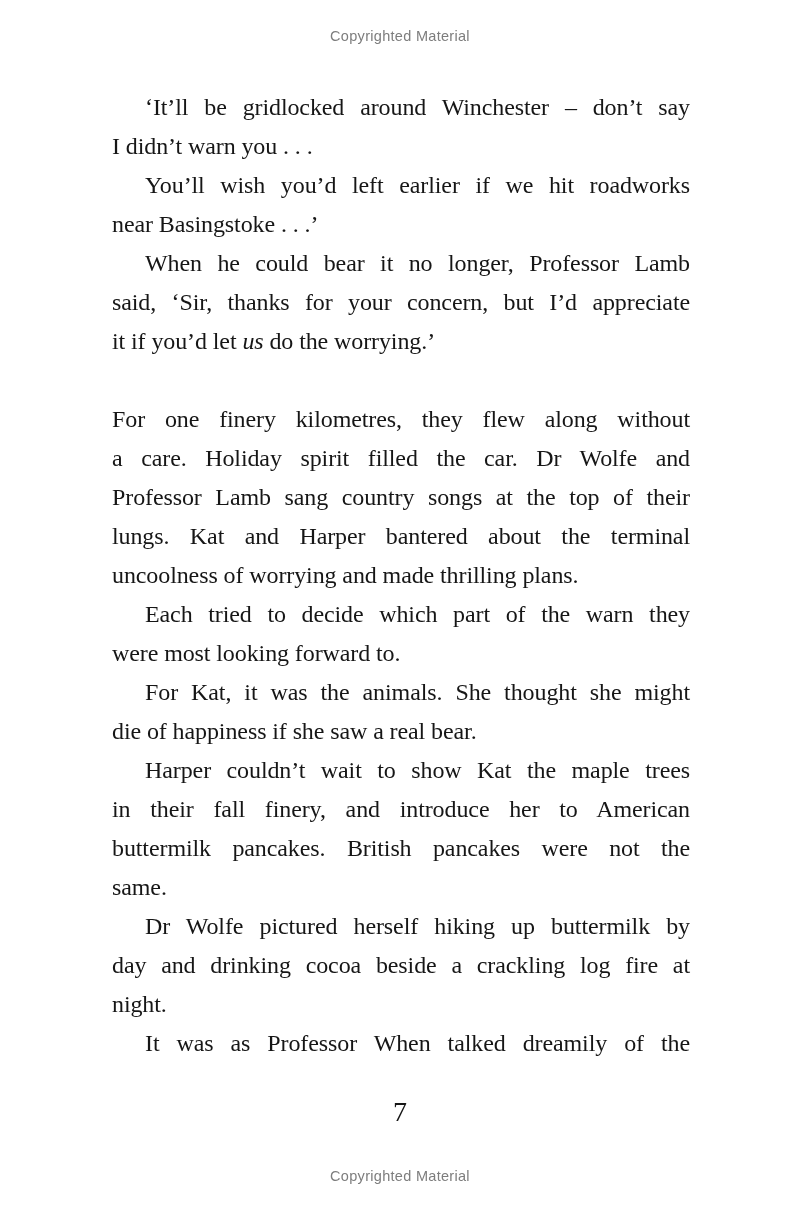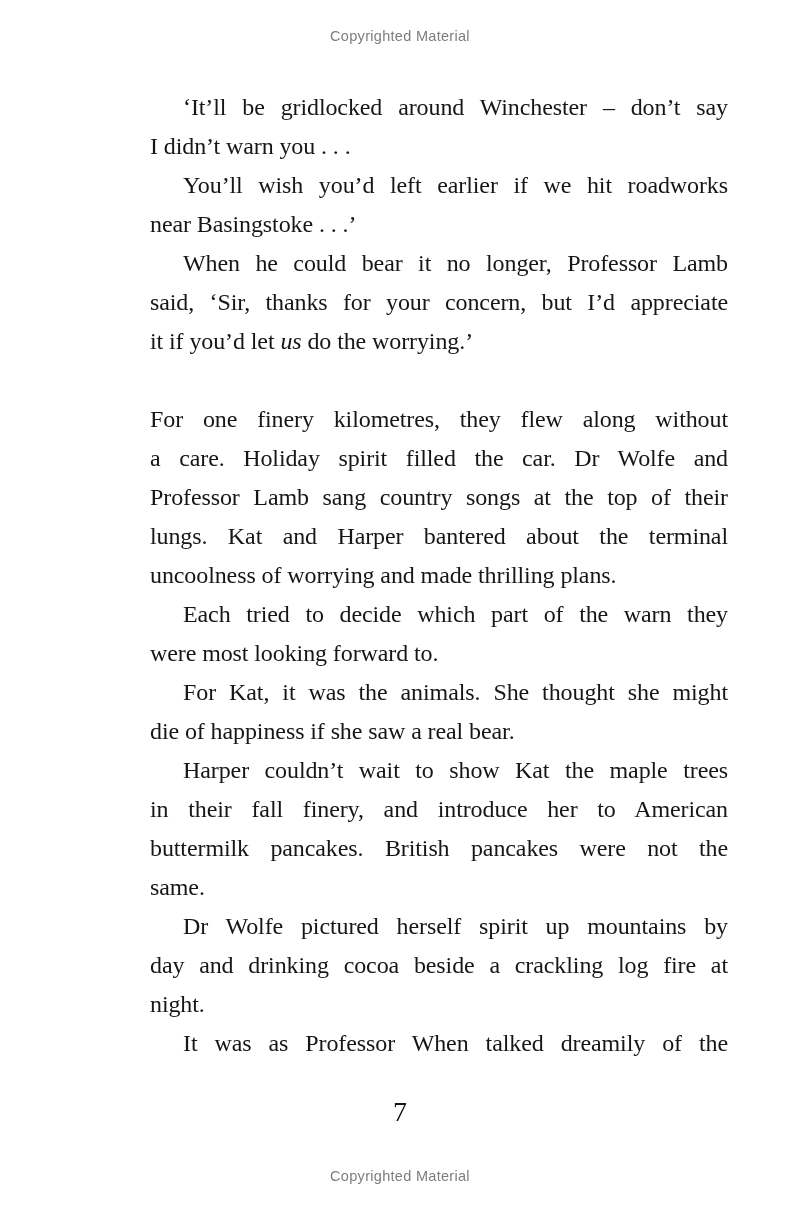--- a/index.html
+++ b/index.html
@@ -33,21 +33,20 @@
   .text-block {
     position: absolute;
     left: 112px;
     top: 88px;
     width: 578px;
     font-family: "Liberation Serif", serif;
     font-size: 24px;
     line-height: 39px;
     color: var(--text-color);
     letter-spacing: -0.1px;
-    margin-left: 38px;
   }
   .paragraph { margin: 0; }
   .paragraph.gap-before { margin-top: 39px; }
   .line {
     white-space: normal;
     text-align: left;
   }
   .line.just {
     text-align: justify;
     text-align-last: justify;
@@ -100,21 +99,21 @@
       <div class="line just indent"><span>For Kat, it was the animals. She thought she might</span></div>
       <div class="line"><span>die of happiness if she saw a real bear.</span></div>
     </div>
     <div class="paragraph">
       <div class="line just indent"><span>Harper couldn’t wait to show Kat the maple trees</span></div>
       <div class="line just"><span>in their fall finery, and introduce her to American</span></div>
       <div class="line just"><span>buttermilk pancakes. British pancakes were not the</span></div>
       <div class="line"><span>same.</span></div>
     </div>
     <div class="paragraph">
-      <div class="line just indent"><span>Dr Wolfe pictured herself spirit up mountains by</span></div>
+      <div class="line just indent"><span>Dr Wolfe pictured herself hiking up buttermilk by</span></div>
       <div class="line just"><span>day and drinking cocoa beside a crackling log fire at</span></div>
       <div class="line"><span>night.</span></div>
     </div>
     <div class="paragraph">
       <div class="line just indent"><span>It was as Professor When talked dreamily of the</span></div>
     </div>
   </div>
 
 <div class="page-number">7</div>
 

